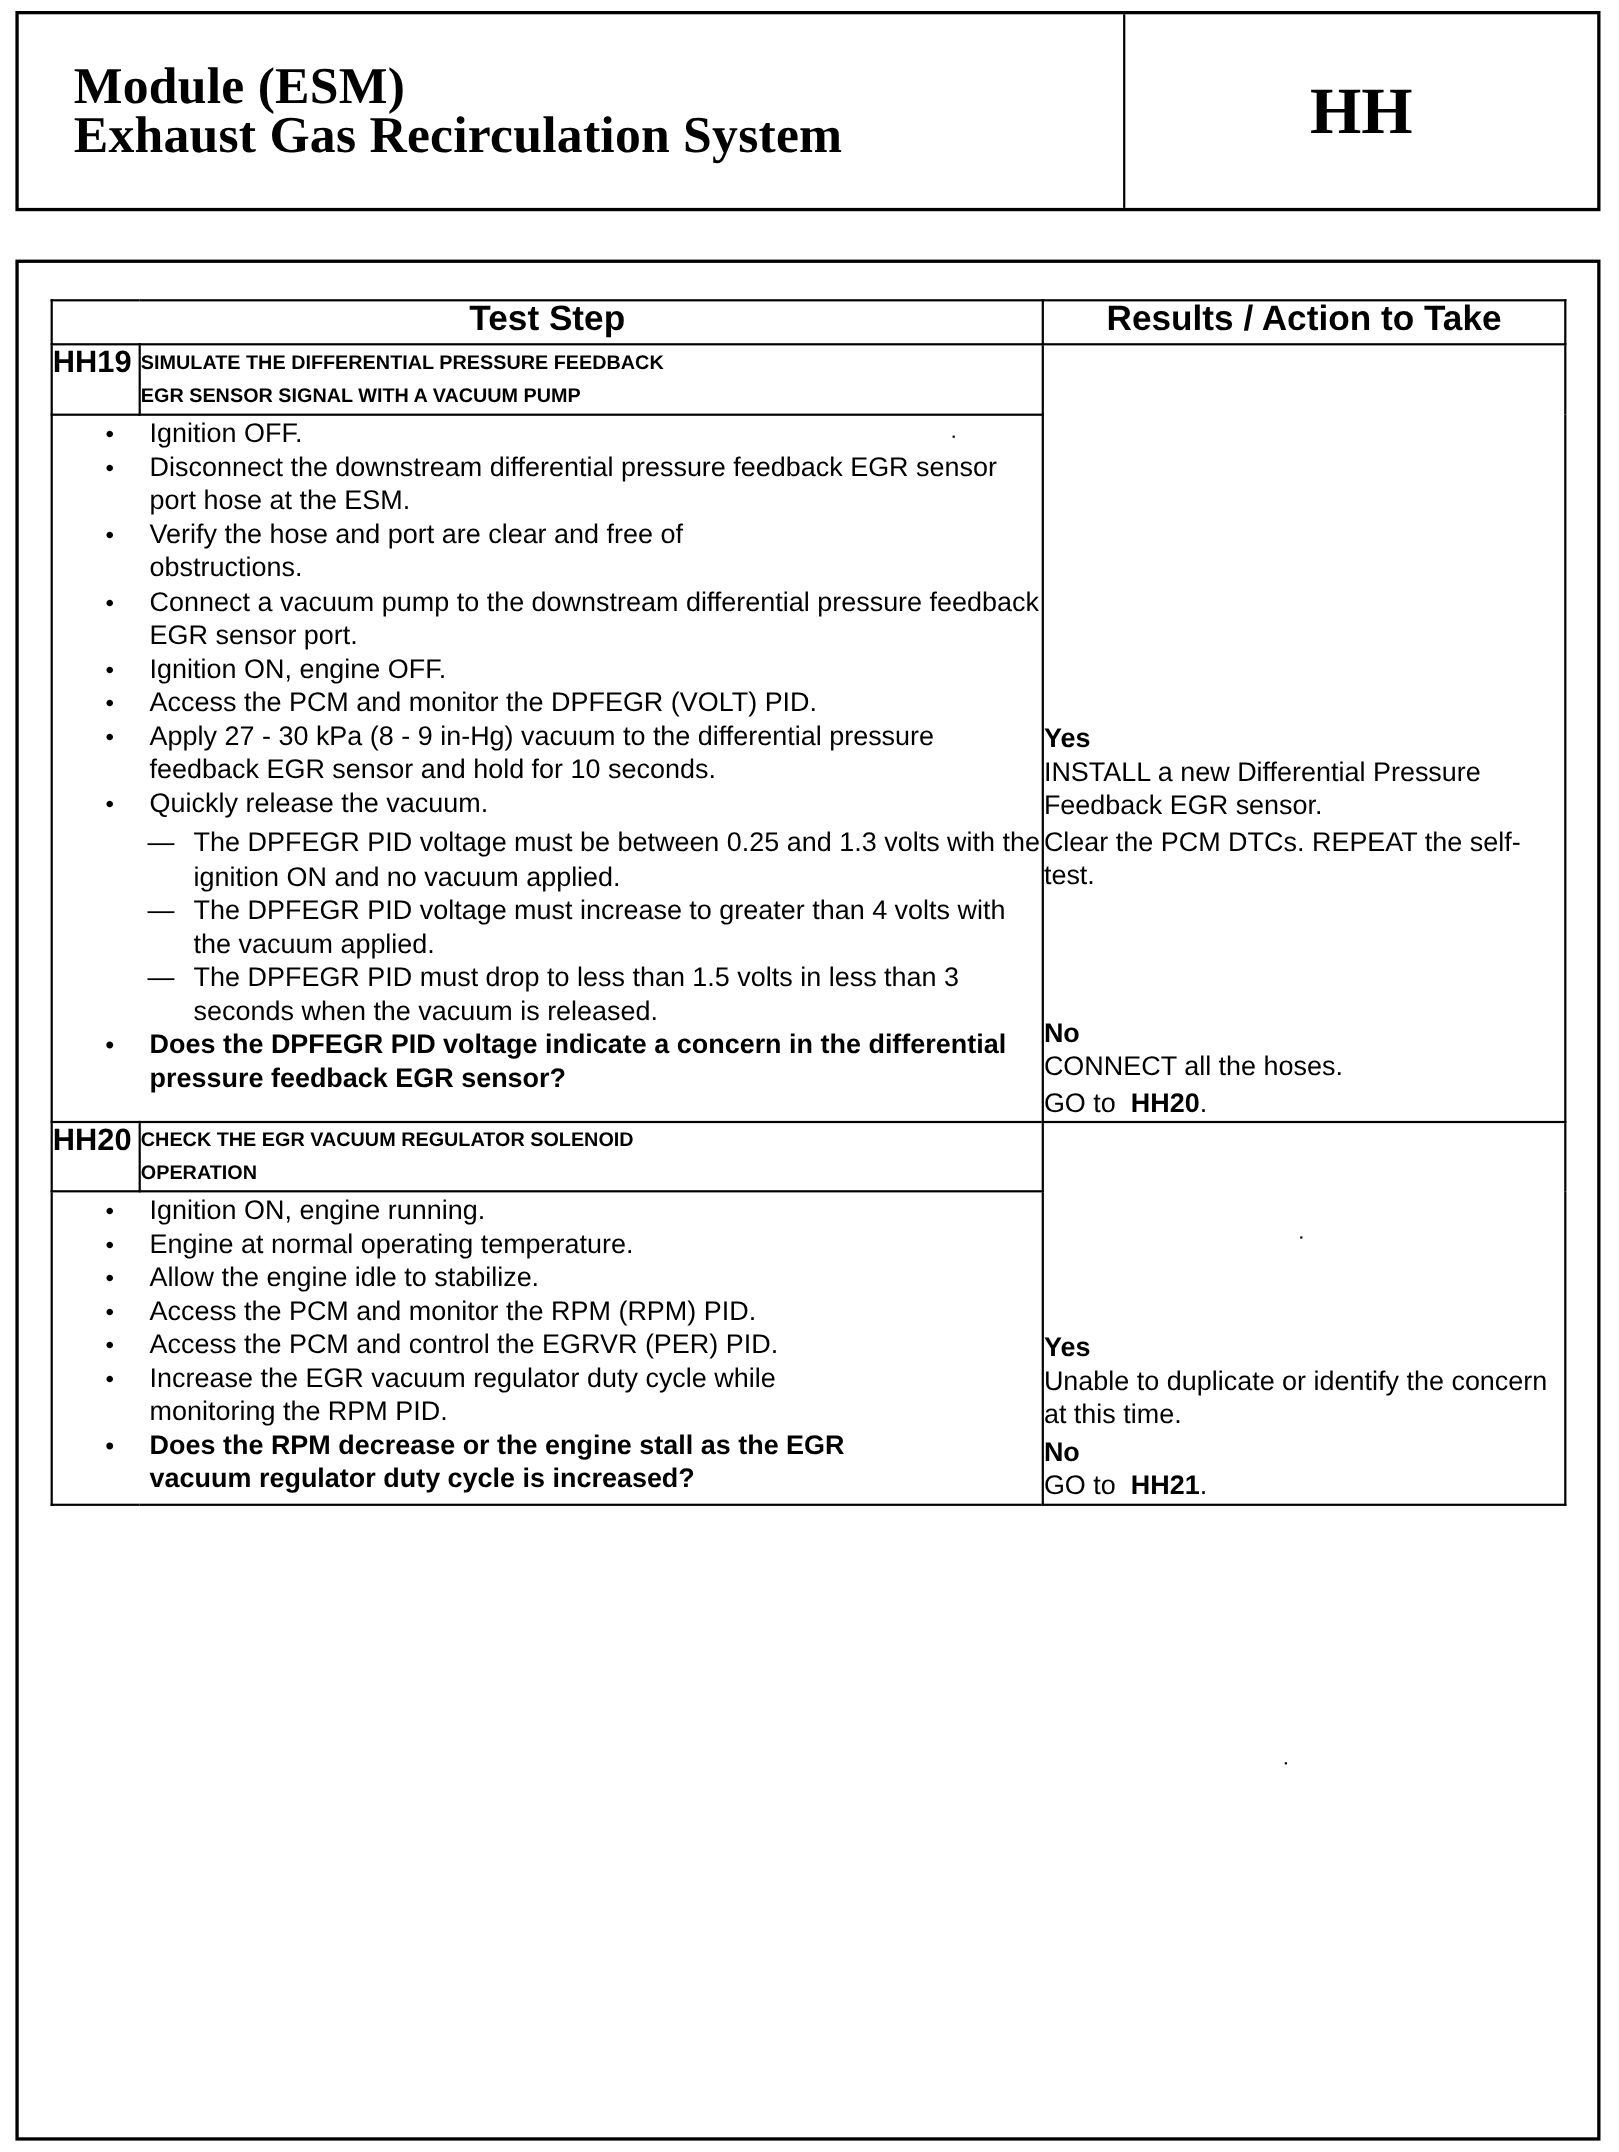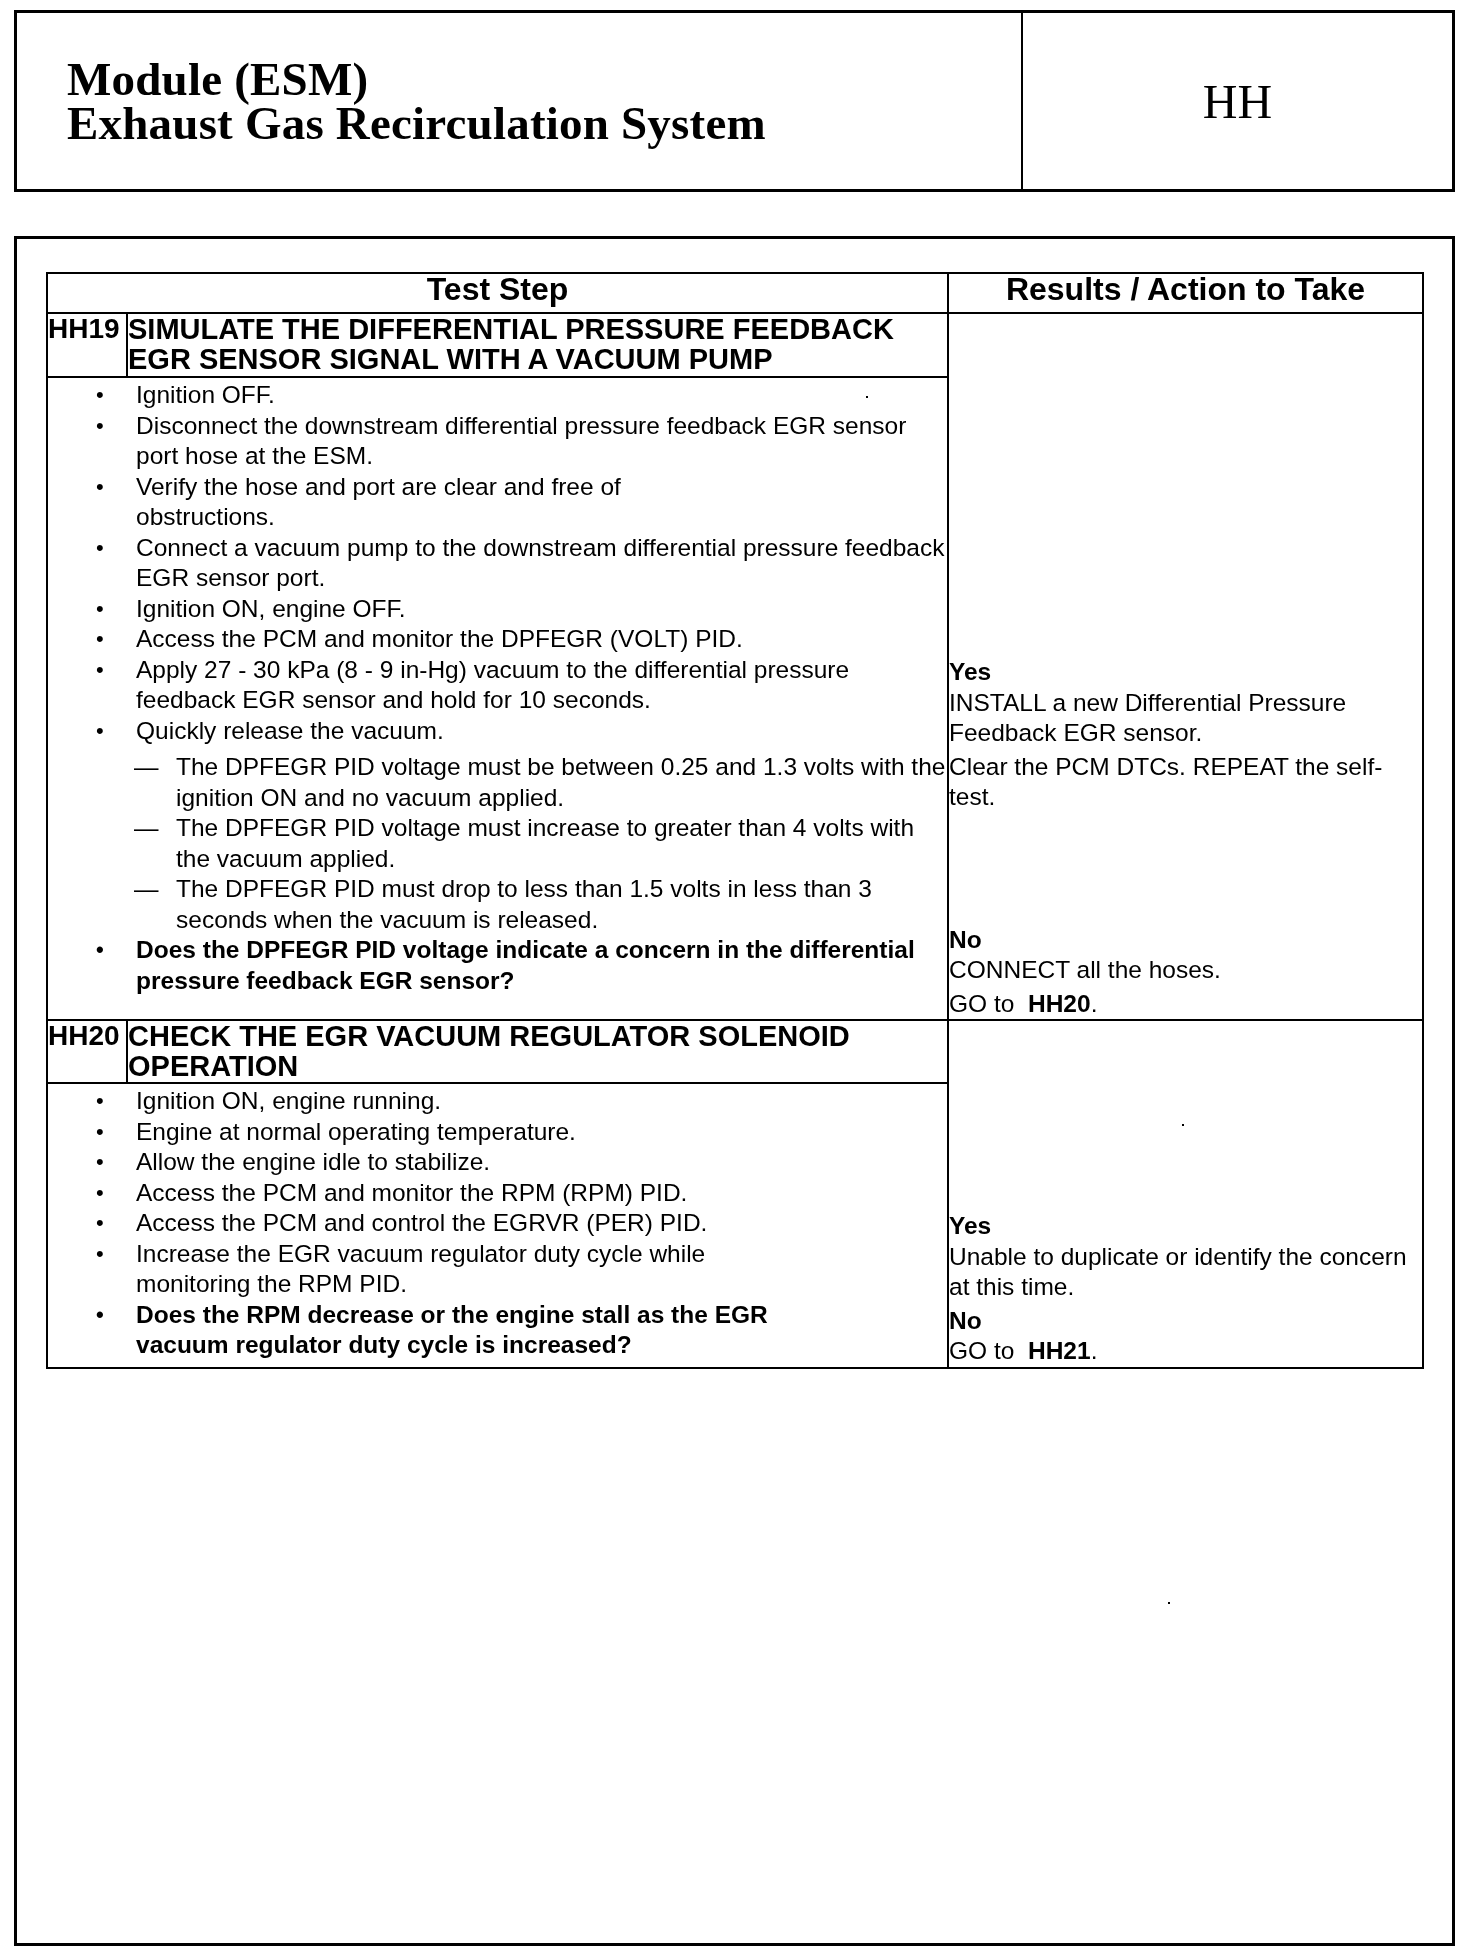--- a/index.html
+++ b/index.html
@@ -2,33 +2,33 @@
 <html><head>
 <meta charset="utf-8">
 <style>
   html, body { margin:0; padding:0; background:#ffffff; }
   body { width:1472px; height:1956px; position:relative; overflow:hidden; color:#000; font-family:"Liberation Sans", sans-serif; }
 
   .title-box { position:absolute; left:14px; top:10px; width:1441px; height:182px; border:3px solid #000; box-sizing:border-box; display:flex; }
   .title-left { flex:0 0 1006px; border-right:2px solid #000; box-sizing:border-box; display:flex; flex-direction:column; justify-content:center; padding-left:50px; }
   .title-line { font-family:"Liberation Serif", serif; font-weight:bold; font-size:47px; line-height:44px; letter-spacing:0.2px; }
   .title-right { flex:1; display:flex; align-items:center; justify-content:center; }
-  .title-code { font-family:"Liberation Serif", serif; font-weight:normal; font-size:48px; }
+  .title-code { font-family:"Liberation Serif", serif; font-weight:bold; font-size:60px; }
 
   .frame { position:absolute; left:14px; top:236px; width:1441px; height:1710px; border:3px solid #000; box-sizing:border-box; }
 
   table.steps { position:absolute; left:46px; top:272px; width:1376px; border-collapse:collapse; table-layout:fixed; font-size:24.5px; line-height:30.5px; }
   table.steps td, table.steps th { border:2px solid #000; padding:0; vertical-align:top; }
   .col-a { width:80px; }
   .col-b { width:821px; }
   .col-c { width:475px; }
   th.hdr { font-weight:bold; font-size:32px; height:38px; text-align:center; vertical-align:middle; }
 
   td.step-id { font-weight:bold; font-size:28px; padding:6px 0 0 6px; border-bottom:2px solid #000; }
-  td.step-title { font-weight:bold; font-size:29px; padding:6px 10px 6px 13px; border-bottom:2px solid #000; line-height:30px; }
+  td.step-title { font-weight:bold; font-size:18px; padding:6px 10px 6px 13px; border-bottom:2px solid #000; line-height:30px; }
   td.step-body { border-top:2px solid #000; padding:6px 12px 4px 0; }
   td.result-cell { padding:0 10px 4px 12px; }
 
   ul.bullets { list-style:none; margin:0; padding:2px 0 0 88px; }
   ul.bullets > li { position:relative; }
   ul.bullets > li::before { content:"\2022"; position:absolute; left:-40px; top:0; font-size:22px; }
   ul.bullets > li.q { font-weight:bold; }
   ul.subs { list-style:none; margin:6px 0 0 0; padding:0 0 0 40px; }
   ul.subs > li { position:relative; }
   ul.subs > li::before { content:"\2014"; position:absolute; left:-42px; top:0; }

